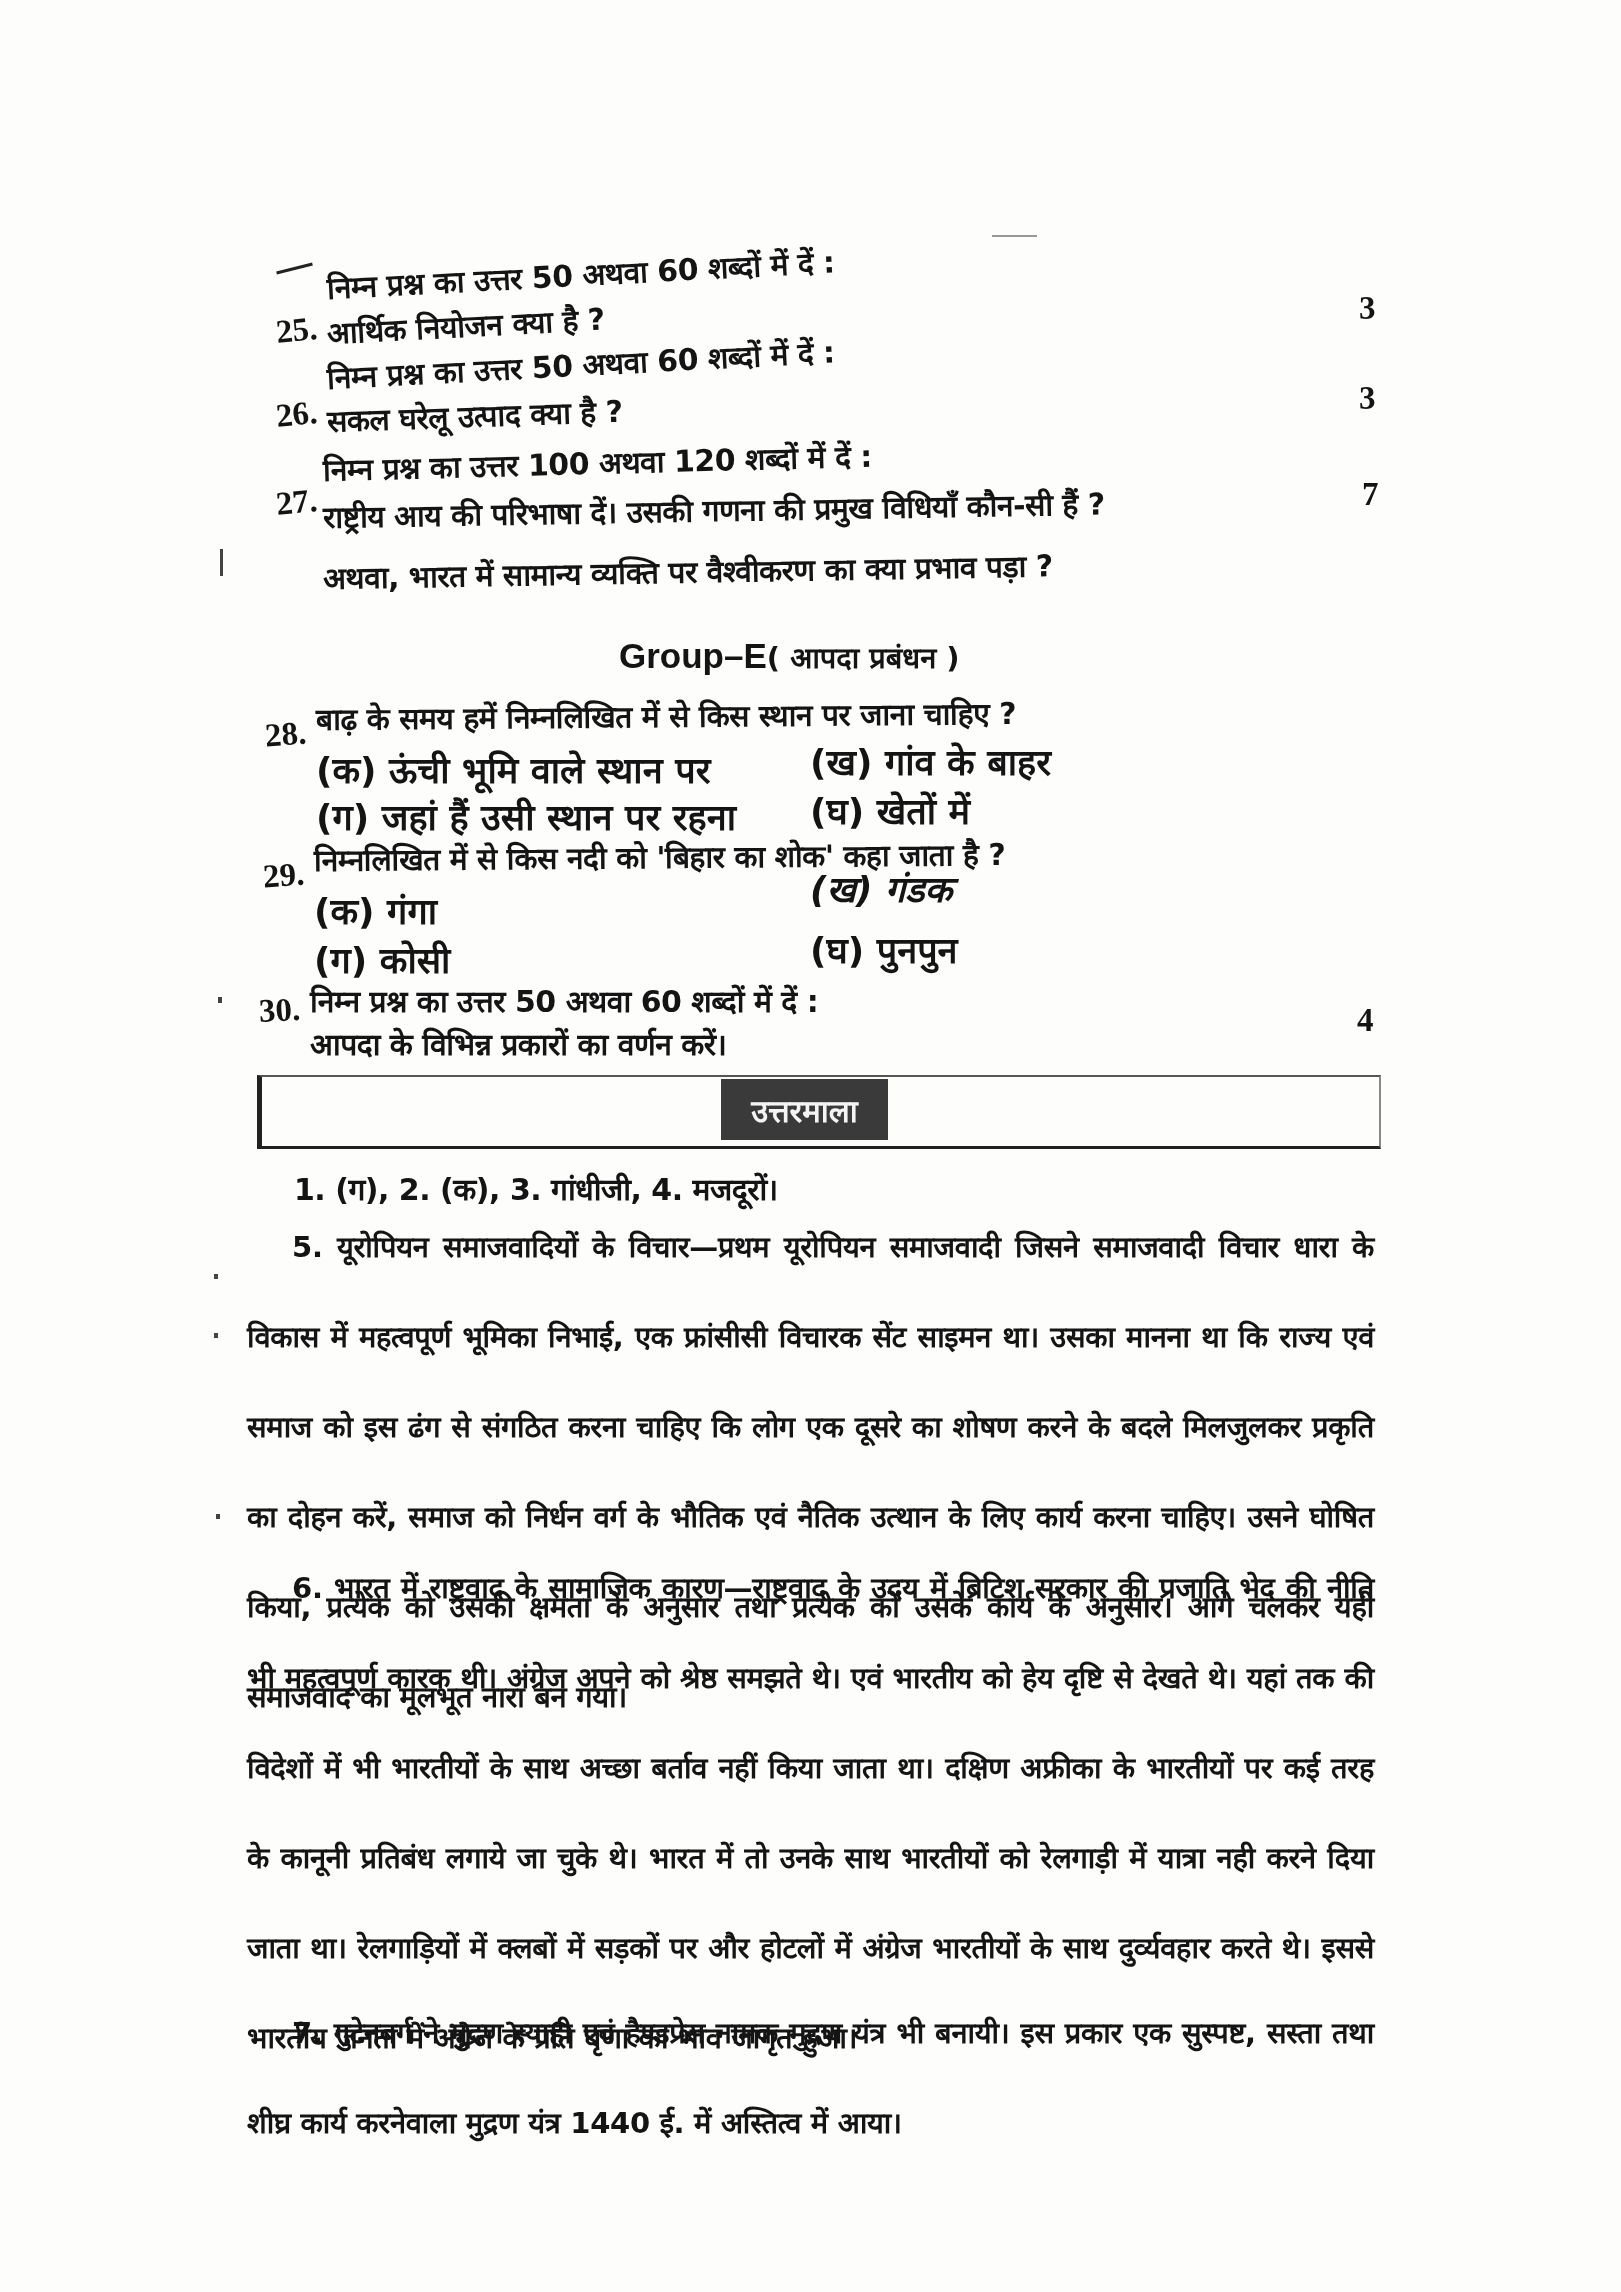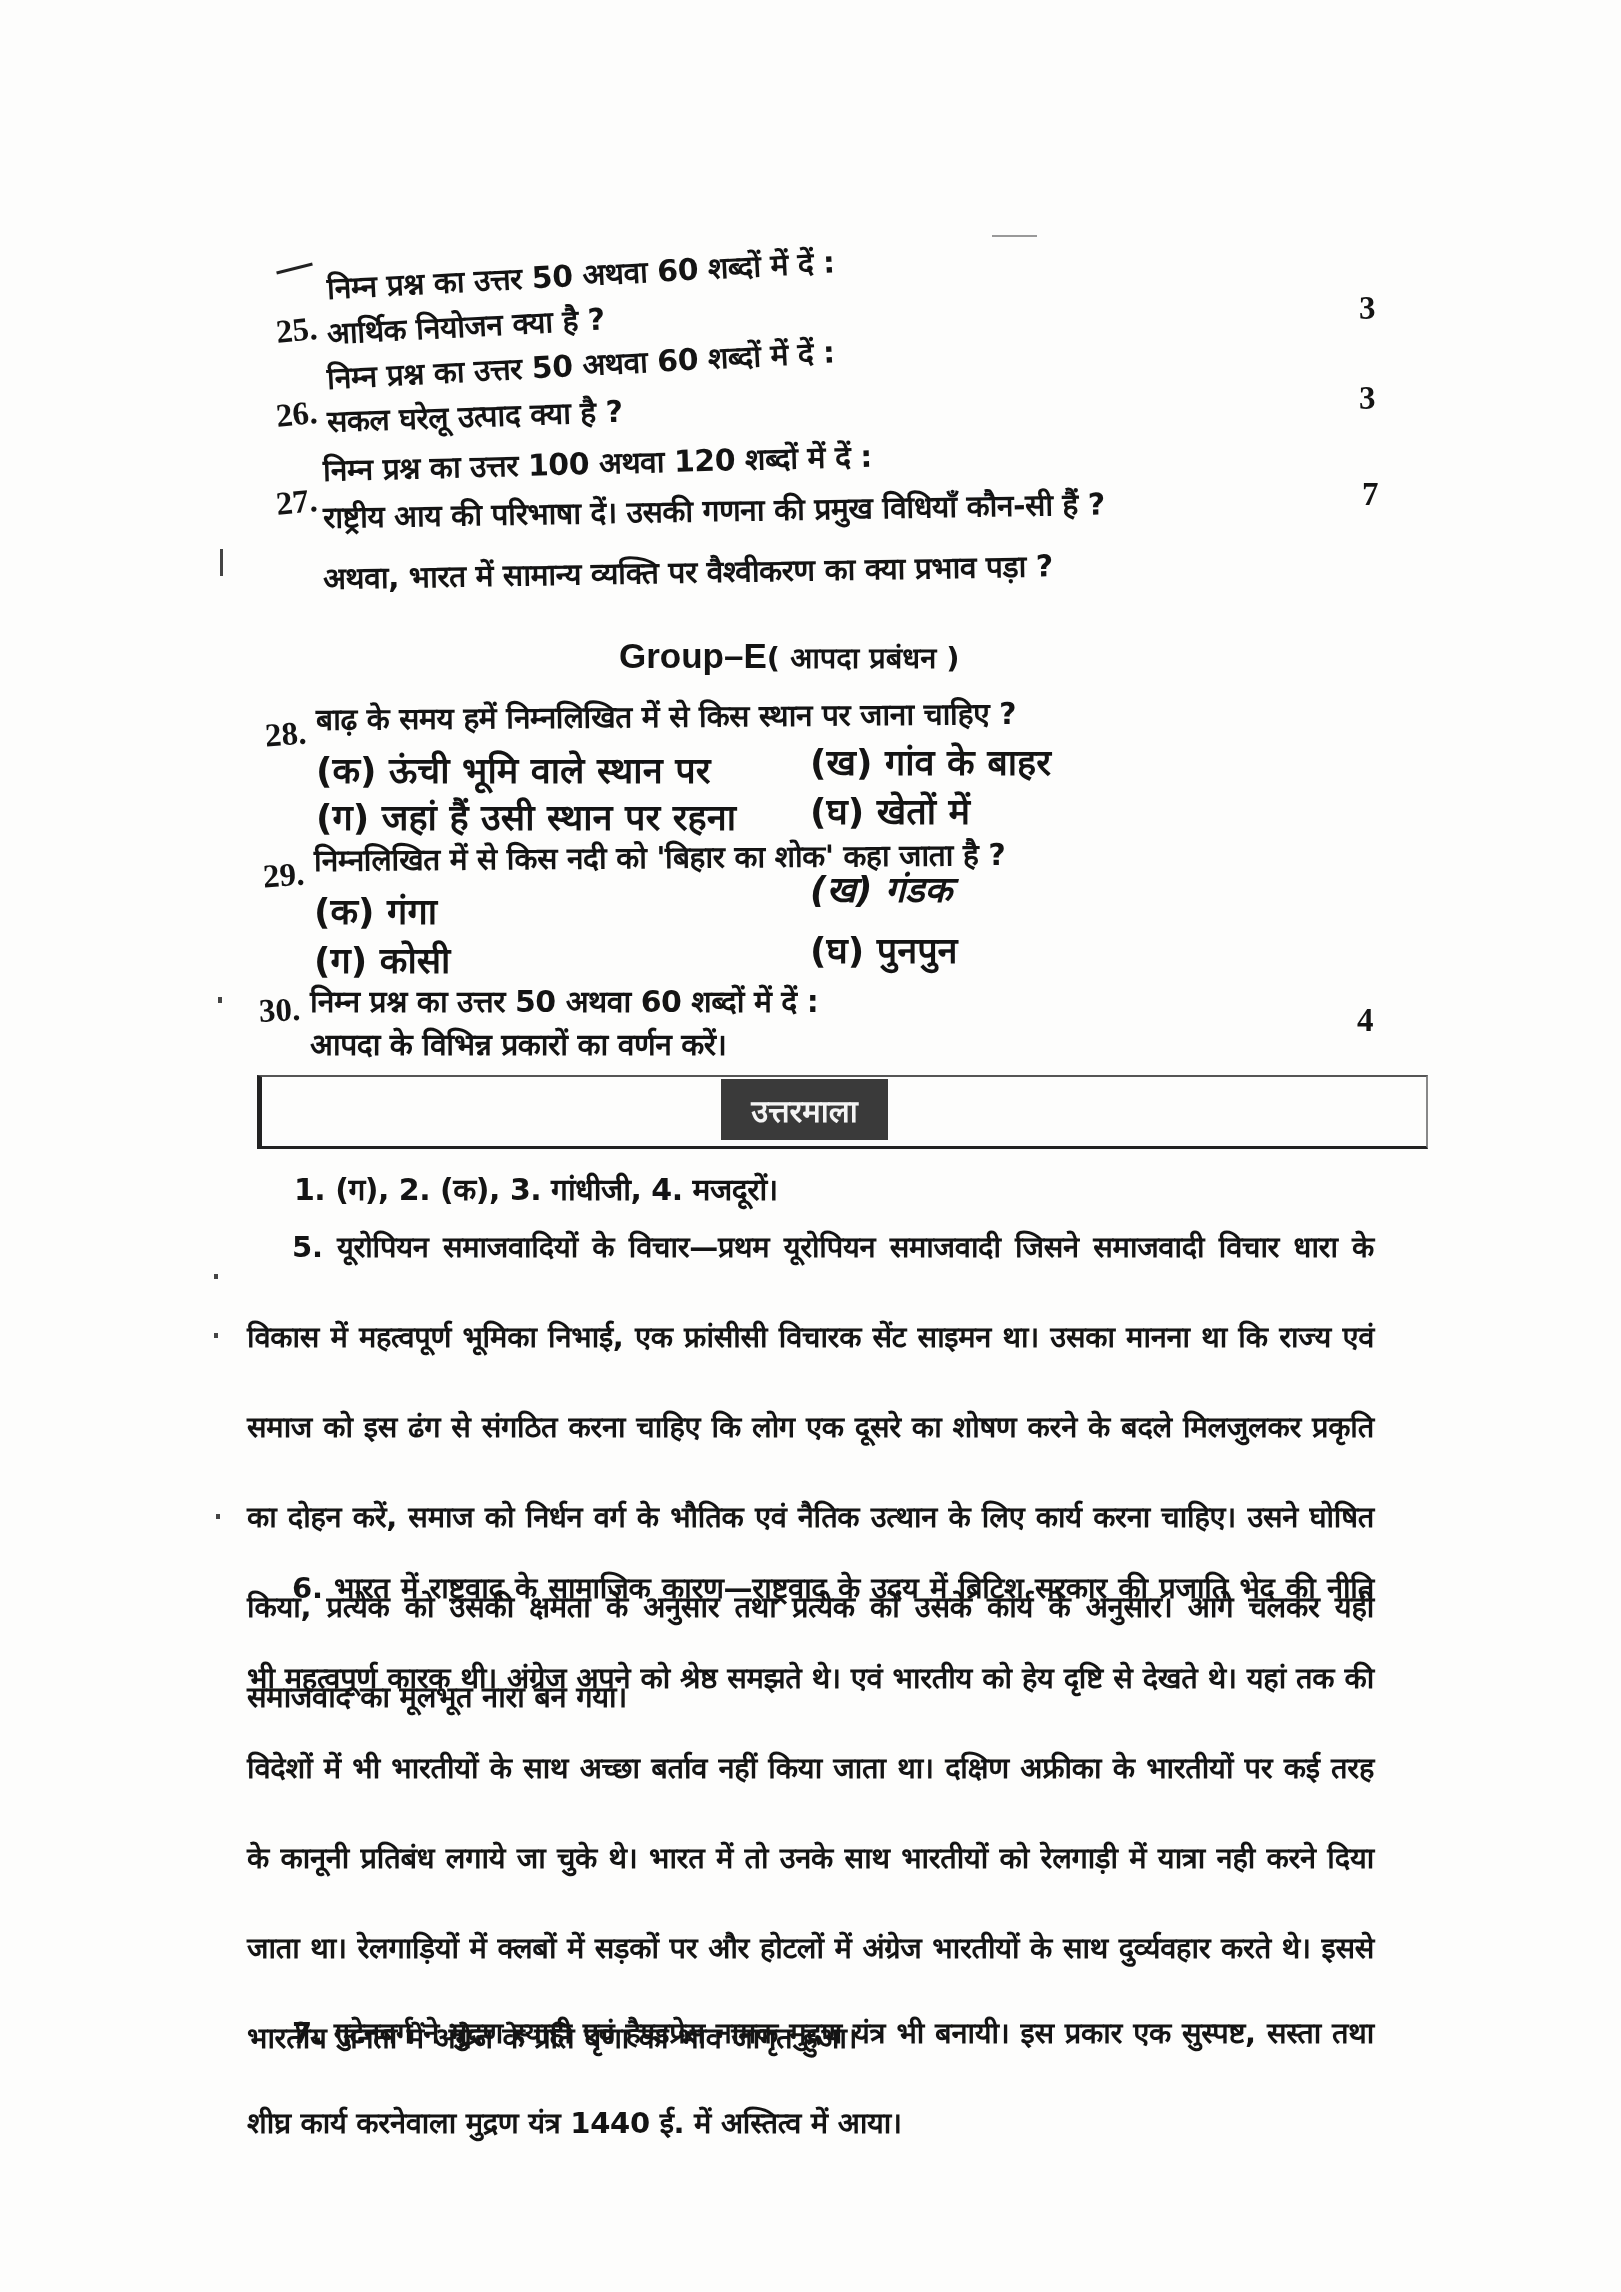--- a/index.html
+++ b/index.html
@@ -54,21 +54,20 @@
   .answer-banner {
     position: absolute;
     left: 257px;
     top: 1075px;
     width: 1117px;
     height: 69px;
     border-top: 2.9px solid #555;
     border-bottom: 3.9px solid #222;
     border-left: 5.9px solid #222;
     border-right: 2px solid #888;
-    padding-left: 47px;
   }
   .answer-banner .label {
     position: absolute;
     left: 459px;
     top: 2px;
     width: 167px;
     height: 61px;
     background: #3a3a3a;
     color: #f4f4f4;
     font-size: 31px;

